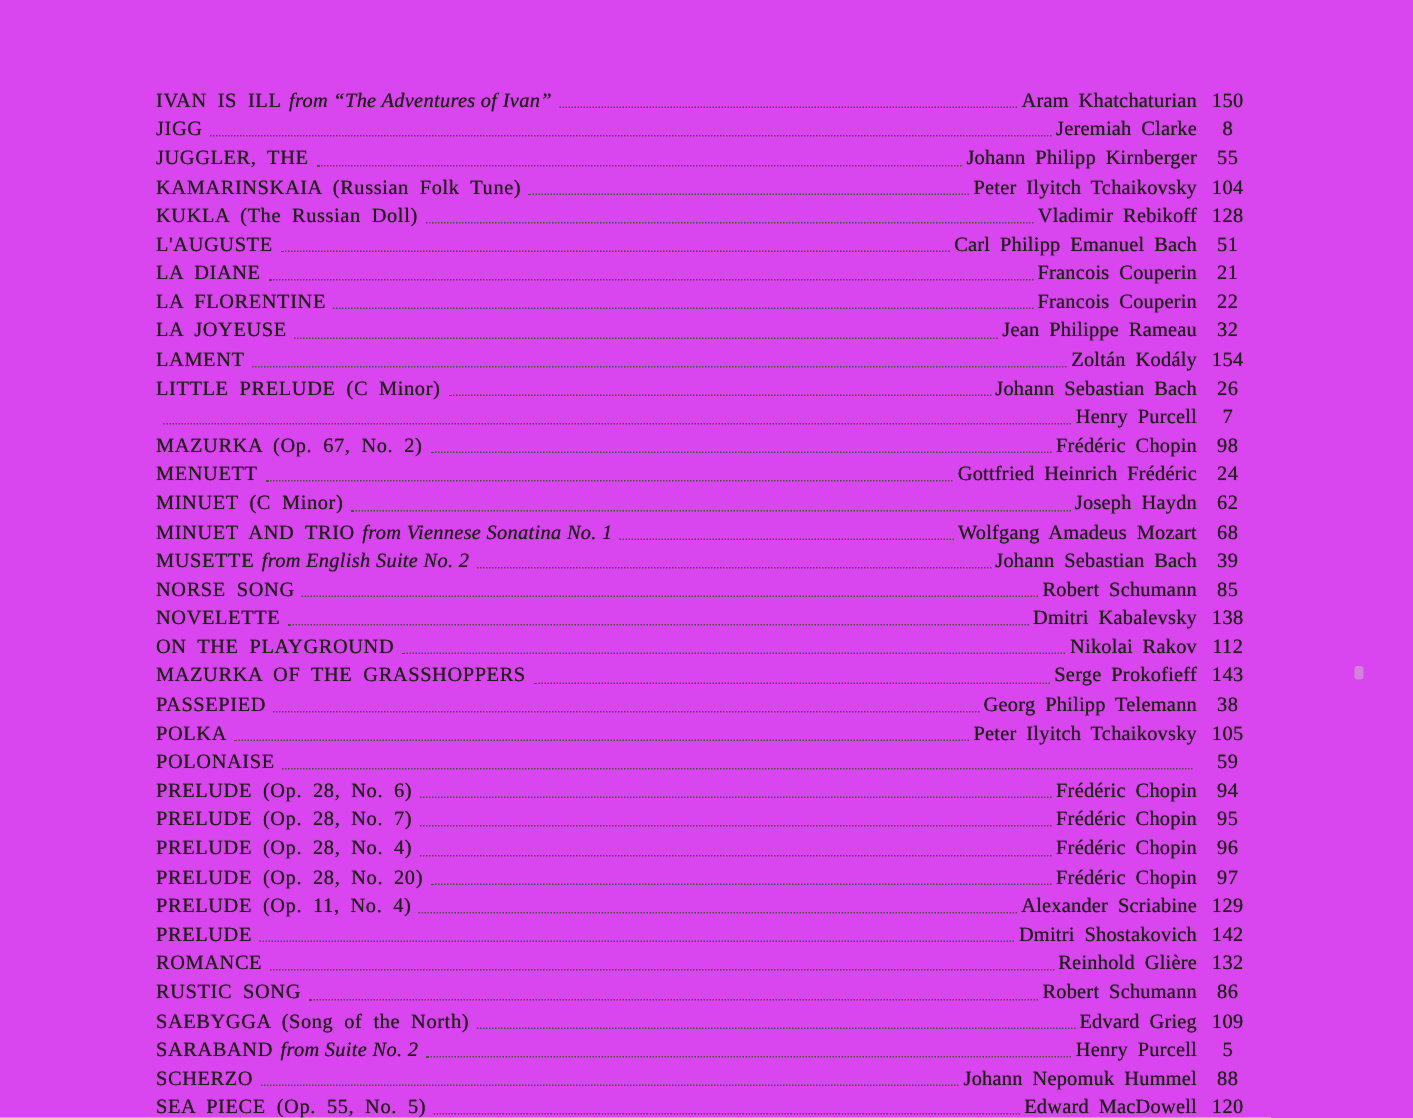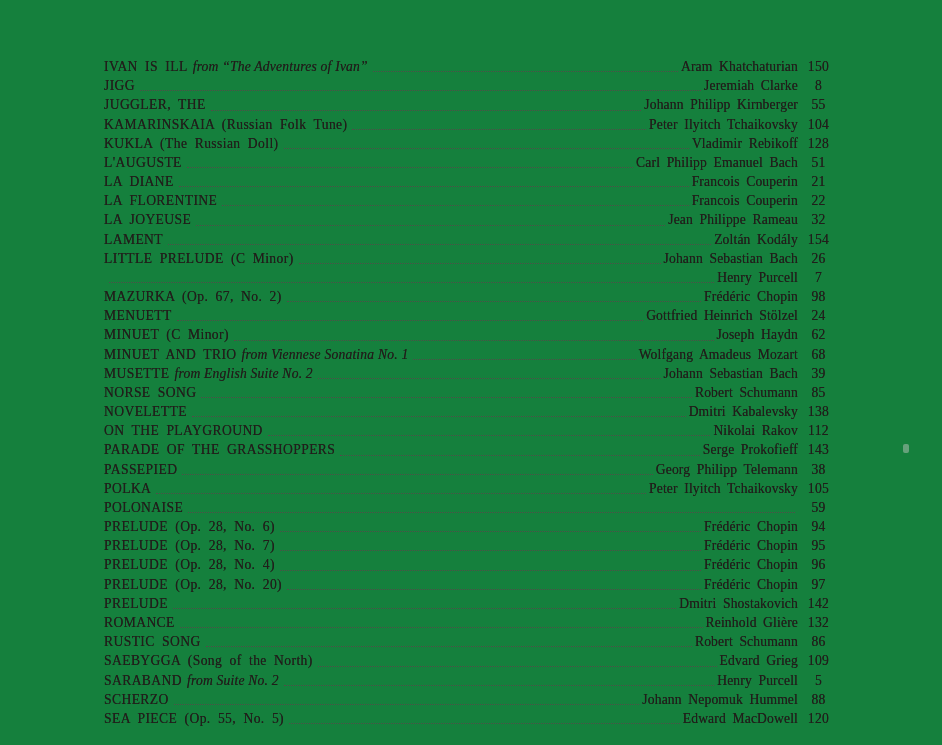--- a/index.html
+++ b/index.html
@@ -2,21 +2,21 @@
 <html><head>
 <meta charset="utf-8">
 <style>
   html,body{margin:0;padding:0;}
   body{
     width:942px;height:745px;overflow:hidden;
     background:#ffffff;
   }
   .page{
     position:relative;width:942px;height:745px;
-    background:#15803d;
+    background:#d946ef;
     font-family:"Liberation Serif","DejaVu Serif",serif;
     color:#211e1b;
   }
   .toc{
     position:absolute;left:104px;top:57px;width:735px;
   }
   .row{
     display:flex;align-items:baseline;
     height:19.18px;line-height:19.18px;
     font-size:13.6px;white-space:nowrap;
@@ -130,21 +130,21 @@
   <div class="row">
     <span class="title-group"><span class="title-caps">MAZURKA (Op. 67, No. 2)</span></span>
     <span class="leader"></span>
     <span class="composer">Frédéric Chopin</span>
     <span class="pagenum">98</span>
   </div>
 
   <div class="row">
     <span class="title-group"><span class="title-caps">MENUETT</span></span>
     <span class="leader"></span>
-    <span class="composer">Gottfried Heinrich Stölzel</span>
+    <span class="composer">Gottfried Heinrich Frédéric</span>
     <span class="pagenum">24</span>
   </div>
 
   <div class="row">
     <span class="title-group"><span class="title-caps">MINUET (C Minor)</span></span>
     <span class="leader"></span>
     <span class="composer">Joseph Haydn</span>
     <span class="pagenum">62</span>
   </div>
 
@@ -177,21 +177,21 @@
   </div>
 
   <div class="row">
     <span class="title-group"><span class="title-caps">ON THE PLAYGROUND</span></span>
     <span class="leader"></span>
     <span class="composer">Nikolai Rakov</span>
     <span class="pagenum">112</span>
   </div>
 
   <div class="row">
-    <span class="title-group"><span class="title-caps">PARADE OF THE GRASSHOPPERS</span></span>
+    <span class="title-group"><span class="title-caps">MAZURKA OF THE GRASSHOPPERS</span></span>
     <span class="leader"></span>
     <span class="composer">Serge Prokofieff</span>
     <span class="pagenum">143</span>
   </div>
 
   <div class="row">
     <span class="title-group"><span class="title-caps">PASSEPIED</span></span>
     <span class="leader"></span>
     <span class="composer">Georg Philipp Telemann</span>
     <span class="pagenum">38</span>
@@ -231,20 +231,26 @@
     <span class="pagenum">96</span>
   </div>
 
   <div class="row">
     <span class="title-group"><span class="title-caps">PRELUDE (Op. 28, No. 20)</span></span>
     <span class="leader"></span>
     <span class="composer">Frédéric Chopin</span>
     <span class="pagenum">97</span>
   </div>
 
+  <div class="row">
+    <span class="title-group"><span class="title-caps">PRELUDE (Op. 11, No. 4)</span></span>
+    <span class="leader"></span>
+    <span class="composer">Alexander Scriabine</span>
+    <span class="pagenum">129</span>
+  </div>
 
   <div class="row">
     <span class="title-group"><span class="title-caps">PRELUDE</span></span>
     <span class="leader"></span>
     <span class="composer">Dmitri Shostakovich</span>
     <span class="pagenum">142</span>
   </div>
 
   <div class="row">
     <span class="title-group"><span class="title-caps">ROMANCE</span></span>

